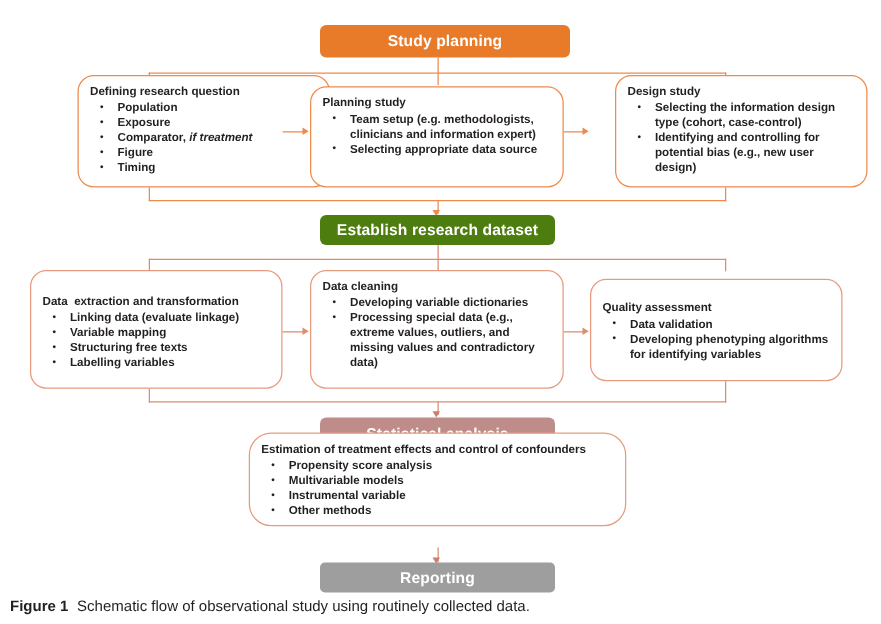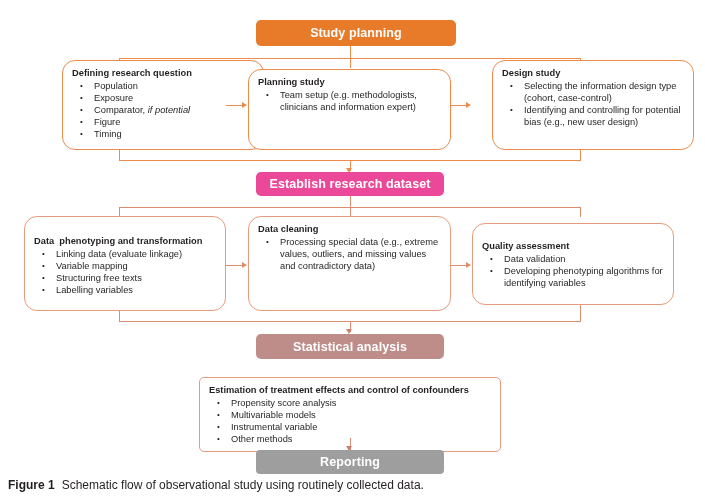--- a/index.html
+++ b/index.html
@@ -27,21 +27,21 @@
     align-items: center;
     justify-content: center;
     border-radius: 5px;
     color: #ffffff;
     font-size: 12.5px;
     font-weight: bold;
     letter-spacing: .1px;
     box-sizing: border-box;
   }
   .banner-study    { background: #E87B29; }
-  .banner-dataset  { background: #ec4899; }
+  .banner-dataset  { background: #4d7c0f; }
   .banner-stats    { background: #BE8D89; }
   .banner-report   { background: #9E9E9E; border-radius: 4px; }
 
   
   .box {
     position: absolute;
     box-sizing: border-box;
     border: 1.1px solid #ED8B4E;
     border-radius: 13px;
     background: #ffffff;
@@ -53,20 +53,21 @@
     font-size: 9.3px;
     font-weight: bold;
     line-height: 12px;
     margin: 0 0 1px 0;
     white-space: pre;
   }
   .box ul {
     list-style: none;
     margin: 0;
     padding: 0;
+    font-weight: bold;
   }
   .box li {
     position: relative;
     font-size: 9.3px;
     line-height: 12.1px;
     padding-left: 22px;
     margin: 0;
   }
   .box li::before {
     content: "\2022";
@@ -130,33 +131,34 @@
   <div class="ln h" style="left:119px; top:58px; width:462px;"></div>
   <div class="ln v" style="left:119px; top:58px; height:10px;"></div>
   <div class="ln v" style="left:349.5px; top:58px; height:10px;"></div>
   <div class="ln v" style="left:580px; top:58px; height:10px;"></div>
 
   <div class="box" style="left:24px; top:60px; width:202px; height:90px;margin-left:38px;">
     <div class="box-title">Defining research question</div>
     <ul>
       <li><span>Population</span></li>
       <li><span>Exposure</span></li>
-      <li><span>Comparator, </span><i>if potential</i></li>
+      <li><span>Comparator, </span><i>if treatment</i></li>
       <li><span>Figure</span></li>
       <li><span>Timing</span></li>
     </ul>
   </div>
 
   <div class="ln h" style="left:226px; top:104.5px; width:17px;"></div>
   <div class="arrow-right" style="left:242px; top:101.6px;"></div>
 
   <div class="box" style="left:248px; top:69px; width:203px; height:81px;">
     <div class="box-title">Planning study</div>
     <ul>
       <li>Team setup (e.g.  methodologists, clinicians and information expert)</li>
+      <li>Selecting appropriate data source</li>
     </ul>
   </div>
 
   <div class="ln h" style="left:451px; top:104.5px; width:16px;"></div>
   <div class="arrow-right" style="left:466px; top:101.6px;"></div>
 
   <div class="box" style="left:472px; top:60px; width:202px; height:90px;margin-left:20px;">
     <div class="box-title">Design study</div>
     <ul>
       <li>Selecting the information design type (cohort, case-control)</li>
@@ -172,35 +174,36 @@
 
   <div class="banner banner-dataset" style="left:256px; top:172px; width:188px; height:24px;">Establish research dataset</div>
 
   <div class="ln v salmon" style="left:349.5px; top:196px; height:12px;"></div>
   <div class="ln h salmon" style="left:119px; top:207px; width:462px;"></div>
   <div class="ln v salmon" style="left:119px; top:207px; height:10px;"></div>
   <div class="ln v salmon" style="left:349.5px; top:207px; height:10px;"></div>
   <div class="ln v salmon" style="left:580px; top:207px; height:10px;"></div>
 
   <div class="box salmon" style="left:24px; top:216px; width:202px; height:95px;">
-    <div class="box-title" style="margin-top:12px;">Data  phenotyping and transformation</div>
+    <div class="box-title" style="margin-top:12px;">Data  extraction and transformation</div>
     <ul>
       <li>Linking data (evaluate linkage)</li>
       <li>Variable mapping</li>
       <li>Structuring free texts</li>
       <li>Labelling variables</li>
     </ul>
   </div>
 
   <div class="ln h salmon" style="left:226px; top:264.5px; width:17px;"></div>
   <div class="arrow-right salmon" style="left:242px; top:261.6px;"></div>
 
   <div class="box salmon" style="left:248px; top:216px; width:203px; height:95px;">
     <div class="box-title">Data cleaning</div>
     <ul>
+      <li>Developing variable dictionaries</li>
       <li>Processing special data (e.g., extreme values, outliers, and missing values and contradictory data)</li>
     </ul>
   </div>
 
   <div class="ln h salmon" style="left:451px; top:264.5px; width:16px;"></div>
   <div class="arrow-right salmon" style="left:466px; top:261.6px;"></div>
 
   <div class="box salmon" style="left:472px; top:223px; width:202px; height:82px;">
     <div class="box-title" style="margin-top:10px;">Quality assessment</div>
     <ul>
@@ -210,21 +213,21 @@
   </div>
 
   <div class="ln v salmon" style="left:119px; top:311px; height:11px;"></div>
   <div class="ln v salmon" style="left:580px; top:305px; height:17px;"></div>
   <div class="ln h salmon" style="left:119px; top:321px; width:462px;"></div>
   <div class="ln v salmon" style="left:349.5px; top:321px; height:11px;"></div>
   <div class="arrow-down salmon" style="left:346.3px; top:329px;"></div>
 
   <div class="banner banner-stats" style="left:256px; top:334px; width:188px; height:25px;">Statistical analysis</div>
 
-  <div class="box salmon" style="left:199px; top:377px; width:302px; height:75px; border-radius:5px;">
+  <div class="box salmon" style="left:199px; top:346px; width:302px; height:75px; border-radius:18px;">
     <div class="box-title">Estimation of treatment effects and control of confounders</div>
     <ul>
       <li>Propensity score analysis</li>
       <li>Multivariable models</li>
       <li>Instrumental variable</li>
       <li>Other methods</li>
     </ul>
   </div>
 
   <div class="ln v salmon" style="left:349.5px; top:438px; height:12px;"></div>

